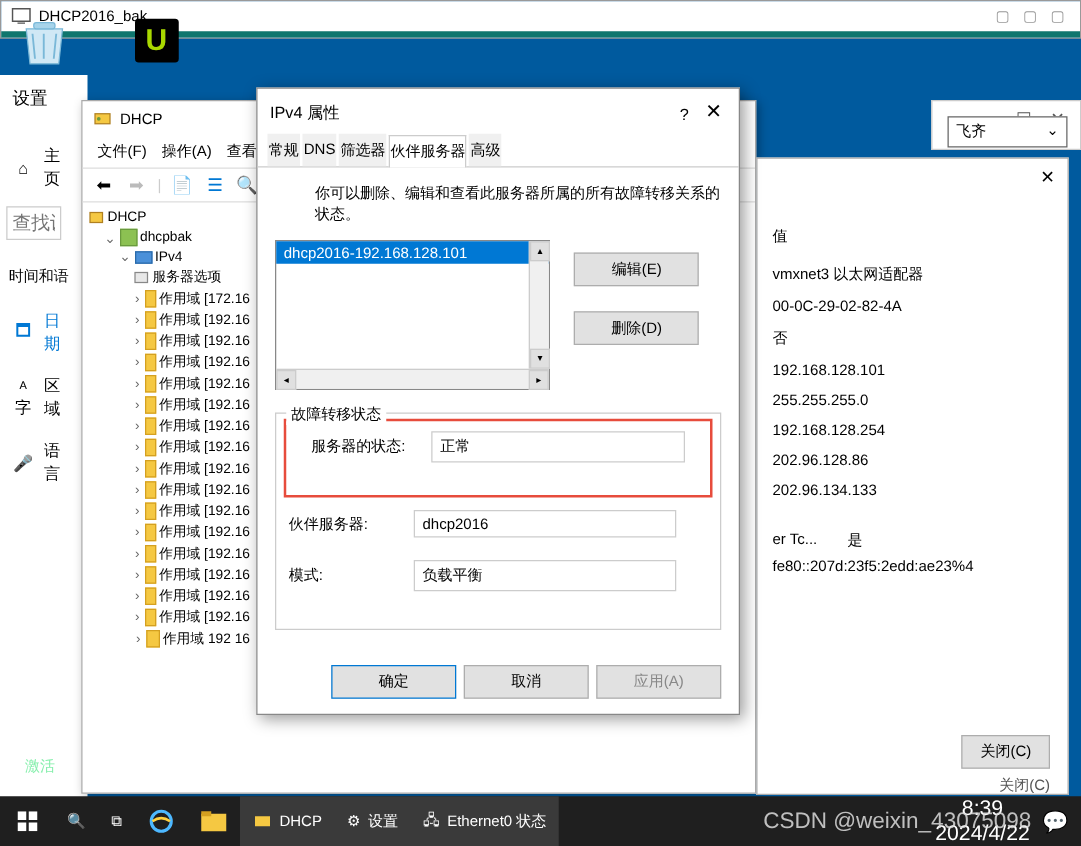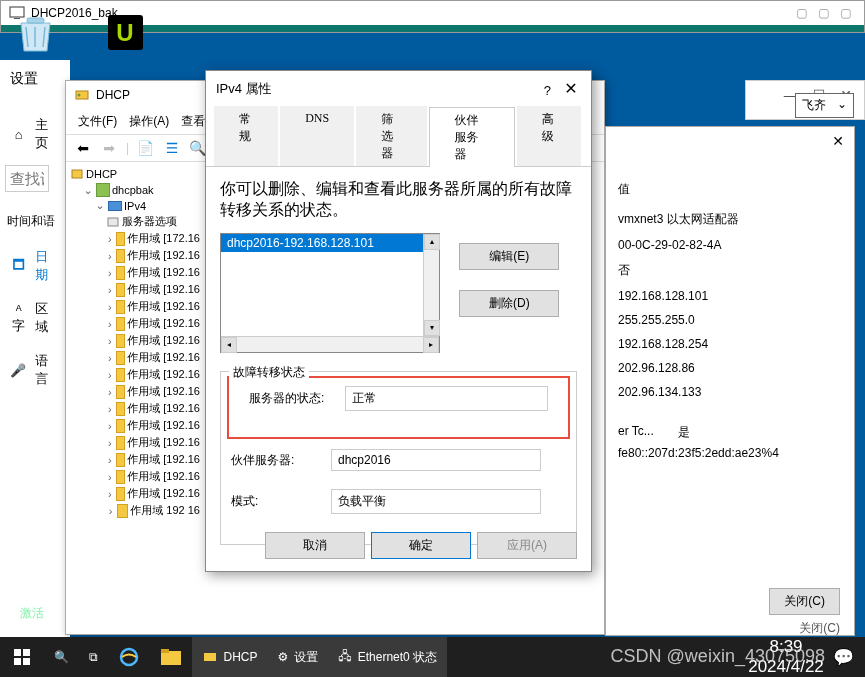--- a/index.html
+++ b/index.html
@@ -6,21 +6,21 @@
     body { width: 865px; height: 677px; background: #005a9e; overflow: hidden; position: relative; font-size: 12px; }
     
     
     .desktop-icons { position: absolute; top: 15px; left: 15px; display: flex; gap: 50px; }
     .desktop-icon { display: flex; flex-direction: column; align-items: center; color: white; width: 40px; }
     .recycle-bin { width: 45px; height: 40px; }
     .uninstall-icon { width: 35px; height: 35px; background: #000; color: #a9d800; display: flex; align-items: center; justify-content: center; font-size: 24px; font-weight: bold; border-radius: 3px; }
     
     
     .vm-window { position: absolute; top: 0; left: 0; right: 0; background: #fff; border: 1px solid #999; }
-    .vm-titlebar { background: #fff; padding: 4px 8px; display: flex; align-items: center; border-bottom: 7px solid #0f766e; }
+    .vm-titlebar { background: #fff; padding: 4px 8px; display: flex; align-items: center; border-bottom: 5px solid #0f766e; }
     .vm-titlebar .icon { width: 16px; height: 16px; margin-right: 6px; }
     .vm-title { flex: 1; font-size: 12px; }
     .vm-controls { display: flex; gap: 2px; }
     .vm-controls span { width: 20px; text-align: center; color: #999; }
     
     
     .settings-panel { position: absolute; top: 60px; left: 0; width: 70px; height: 580px; background: #fff; padding: 10px 5px; }
     .settings-title { font-size: 14px; margin-bottom: 20px; padding-left: 5px; }
     .settings-item { display: flex; align-items: center; gap: 8px; padding: 8px 5px; font-size: 13px; }
     .settings-item.active { color: #0078d4; }
@@ -48,24 +48,24 @@
     .server-icon { background: #8cc152; border: 1px solid #6a9a3e; }
     .ipv4-icon { background: #4a90d9; border: 1px solid #2a6aa9; width: 14px; height: 10px; }
     
     
     .ipv4-dialog { position: absolute; top: 70px; left: 205px; width: 387px; height: 502px; background: #fff; border: 1px solid #888; box-shadow: 3px 3px 12px rgba(0,0,0,0.4); z-index: 10; }
     .ipv4-titlebar { padding: 8px 10px; display: flex; align-items: flex-end; font-size: 13px; }
     .ipv4-titlebar .title { flex: 1; }
     .ipv4-close { width: 20px; text-align: center; font-size: 16px; }
     .ipv4-help { margin-right: 10px; }
     .ipv4-tabs { display: flex; border-bottom: 1px solid #ccc; padding: 0 8px; }
-    .ipv4-tab { padding: 4px 24px; font-size: 12px; border: 1px solid transparent; border-bottom: none; background: #f0f0f0; margin-right: 2px; font-family: Liberation Serif, serif; }
+    .ipv4-tab { padding: 4px 0; font-size: 12px; border: 1px solid transparent; border-bottom: none; background: #f0f0f0; margin-right: 2px; }
     .ipv4-tab.active { background: #fff; border-color: #ccc; position: relative; top: 1px; }
     .ipv4-content { padding: 12px 14px; }
-    .ipv4-desc { font-size: 16px; margin-bottom: 12px; }
+    .ipv4-desc { font-size: 12px; margin-bottom: 12px; margin-left: 32px; }
     .failover-list { border: 1px solid #888; width: 220px; height: 120px; display: inline-block; vertical-align: top; position: relative; }
     .failover-item { background: #0078d4; color: #fff; padding: 2px 6px; font-size: 12px; }
     .failover-scroll { position: absolute; right: 0; top: 0; bottom: 16px; width: 16px; background: #f0f0f0; border-left: 1px solid #ccc; display: flex; flex-direction: column; }
     .failover-scroll-h { position: absolute; bottom: 0; left: 0; right: 0; height: 16px; background: #f0f0f0; border-top: 1px solid #ccc; display: flex; }
     .scroll-btn { width: 16px; height: 16px; background: #e0e0e0; border: 1px solid #ccc; text-align: center; font-size: 8px; line-height: 14px; }
     .failover-btns { display: inline-flex; flex-direction: column; gap: 20px; margin-left: 16px; vertical-align: top; padding-top: 10px; }
     .dlg-btn { width: 100px; padding: 4px; background: #e1e1e1; border: 1px solid #adadad; font-size: 12px; }
     .dlg-btn.primary { border: 1px solid #0078d4; }
     .dlg-btn.disabled { color: #888; }
     
@@ -73,21 +73,21 @@
     .failover-status-title { position: absolute; top: -8px; left: 8px; background: #fff; padding: 0 4px; font-size: 12px; }
     .status-row { display: flex; align-items: center; margin-bottom: 18px; }
     .status-label { width: 100px; font-size: 12px; }
     .status-value { border: 1px solid #ccc; padding: 3px 6px; width: 210px; font-size: 12px; background: #fff; }
     .highlight-box { border: 2px solid #e74c3c; padding: 8px 20px; margin: -8px -4px 10px -4px; }
     
     .dialog-buttons { position: absolute; bottom: 12px; right: 14px; display: flex; gap: 6px; }
     
     
     .props-panel { position: absolute; top: 126px; right: 10px; width: 250px; height: 510px; background: #fff; border: 1px solid #aaa; z-index: 5; }
-    .props-search { position: absolute; top: -34px; right: 0; border: 1px solid #666; padding: 3px 6px; width: 59px; background: #fff; display: flex; justify-content: space-between; }
+    .props-search { position: absolute; top: -34px; right: 0; border: 1px solid #666; padding: 3px 6px; width: 96px; background: #fff; display: flex; justify-content: space-between; }
     .props-close { position: absolute; top: 6px; right: 10px; font-size: 14px; }
     .props-content { padding: 50px 12px 12px 12px; }
     .props-header { font-size: 12px; padding: 4px 0 8px 0; }
     .props-list { font-size: 12px; }
     .props-item { padding: 5px 0; }
     .props-btn-row { position: absolute; bottom: 20px; right: 14px; }
     .props-btn { padding: 4px 14px; background: #e1e1e1; border: 1px solid #adadad; font-size: 12px; }
     
     
     .bg-window { position: absolute; top: 80px; right: 0; width: 120px; height: 40px; background: #fff; border: 1px solid #ccc; z-index: 2; }
@@ -360,22 +360,22 @@
         <span class="status-label">伙伴服务器:</span>
         <span class="status-value">dhcp2016</span>
       </div>
       <div class="status-row">
         <span class="status-label">模式:</span>
         <span class="status-value">负载平衡</span>
       </div>
     </div>
   </div>
   <div class="dialog-buttons">
+    <button class="dlg-btn primary">确定</button>
     <button class="dlg-btn">取消</button>
-    <button class="dlg-btn primary">确定</button>
     <button class="dlg-btn disabled">应用(A)</button>
   </div>
 </div>
 
 <div class="props-panel">
   <div class="props-search">
     <span>飞齐</span>
     <span>⌄</span>
   </div>
   <span class="props-close">✕</span>

